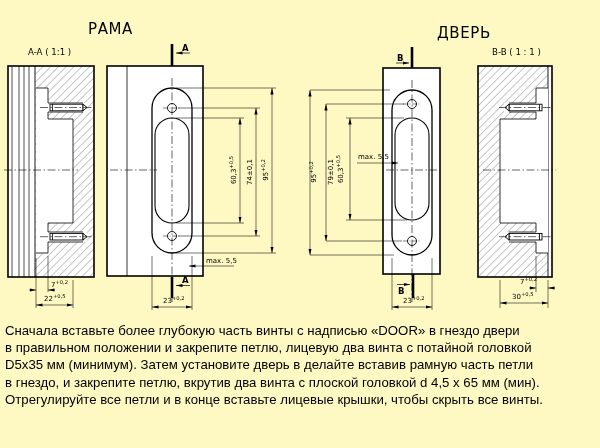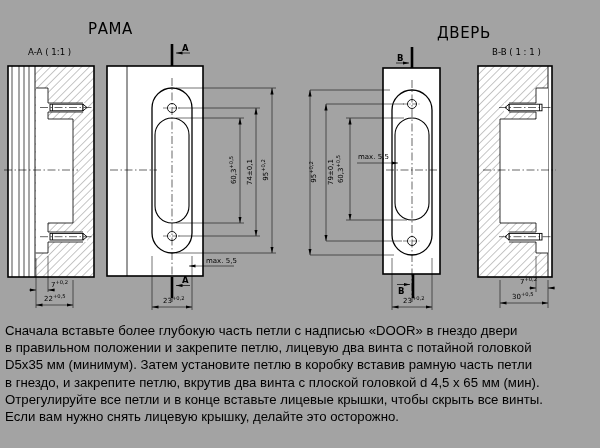--- a/index.html
+++ b/index.html
@@ -1,21 +1,21 @@
 <!DOCTYPE html>
 <html><head>
 <meta charset="utf-8">
 <style>
   html,body{margin:0;padding:0;}
   body{
     width:600px;height:448px;background:#ffffff;
     font-family:"Liberation Sans","DejaVu Sans",sans-serif;
     color:#000;
   }
-  .canvas{position:relative;width:600px;height:448px;overflow:hidden;background:#a3a3a3;}
+  .canvas{position:relative;width:600px;height:448px;overflow:hidden;background:#fef9c3;}
   .drawing{position:absolute;left:0;top:0;}
   .instructions{
     position:absolute;left:5px;top:322px;width:592px;
     font-size:13.2px;line-height:17.2px;color:#000;
     letter-spacing:0px;
   }
   svg text{font-family:"DejaVu Sans","Liberation Sans",sans-serif;fill:#000;}
   .t-title{font-size:15px;letter-spacing:0.6px;}
   .t-sec{font-size:8.6px;}
   .t-dim{font-size:7px;}
@@ -229,21 +229,20 @@
       <line x1="529" y1="288" x2="536" y2="288" marker-end="url(#arw)"></line>
       <line x1="548" y1="288" x2="555" y2="288" marker-start="url(#arw)"></line>
       <line x1="500" y1="303" x2="548" y2="303" marker-start="url(#arw)" marker-end="url(#arw)"></line>
     </g>
     <text class="t-dim" x="520" y="284"><tspan>7</tspan><tspan dy="-2.6" font-size="5.2">+0,2</tspan></text>
     <text class="t-dim" x="512" y="299"><tspan>30</tspan><tspan dy="-2.6" font-size="5.2">+0,5</tspan></text>
   </g>
 </svg>
 
   <div class="instructions">
-    <div>Сначала вставьте более глубокую часть петли с надписью «DOOR» в гнездо двери</div>
+    <div>Сначала вставьте более глубокую часть винты с надписью «DOOR» в гнездо двери</div>
     <div>в правильном положении и закрепите петлю, лицевую два винта с потайной головкой</div>
-    <div>D5x35 мм (минимум). Затем установите петлю в коробку вставив рамную часть петли</div>
+    <div>D5x35 мм (минимум). Затем установите дверь в делайте вставив рамную часть петли</div>
     <div>в гнездо, и закрепите петлю, вкрутив два винта с плоской головкой d 4,5 x 65 мм (мин).</div>
     <div>Отрегулируйте все петли и в конце вставьте лицевые крышки, чтобы скрыть все винты.</div>
-    <div>Если вам нужно снять лицевую крышку, делайте это осторожно.</div>
   </div>
 
 </div>
 
 </body></html>

